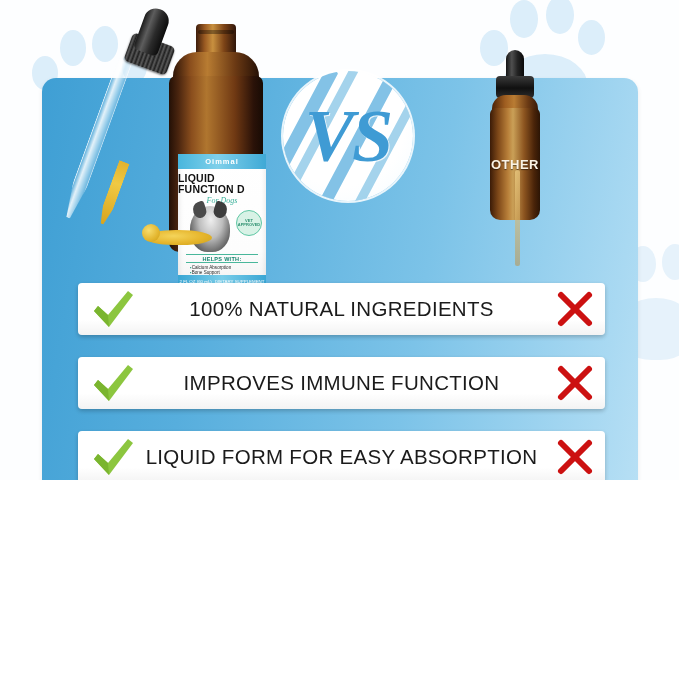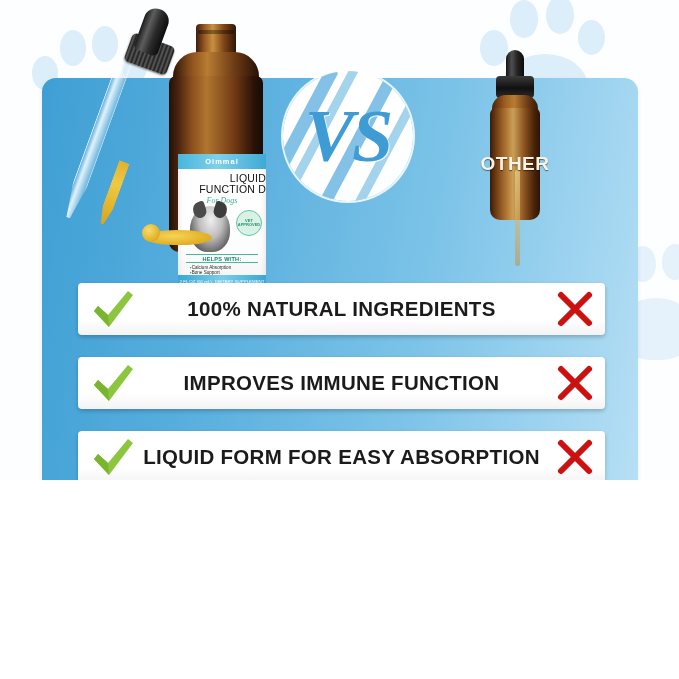--- a/index.html
+++ b/index.html
@@ -61,21 +61,21 @@
     border-radius: 4px;
     box-shadow: 0 2px 4px rgba(0,0,0,0.22);
     display: flex;
     align-items: center;
     justify-content: center;
   }
   .row:last-child { margin-bottom: 0; }
 
   .row-label {
     font-size: 20.5px;
-    font-weight: bold;
+    font-weight: normal;
     color: #1b1b1b;
     letter-spacing: 0.3px;
     text-align: center;
     padding: 0 60px;
     white-space: nowrap;
   }
 
   .check-icon {
     position: absolute;
     left: 12px;
@@ -188,23 +188,23 @@
     justify-content: center;
   }
   .brand {
     font-size: 7.5px;
     font-weight: bold;
     color: #ffffff;
     letter-spacing: 1px;
   }
   .prod-title {
     margin-top: 4px;
-    text-align: right;
+    text-align: left;
     font-size: 10.5px;
-    font-weight: normal;
+    font-weight: bold;
     color: #111;
     line-height: 11px;
     letter-spacing: 0.2px;
   }
   .prod-sub {
     text-align: center;
     font-family: "Liberation Serif", serif;
     font-style: italic;
     font-size: 8px;
     color: #3ab19a;
@@ -420,21 +420,21 @@
   #other-pipette {
     position: absolute;
     left: 25px; top: 62px;
     width: 5px; height: 96px;
     background: linear-gradient(180deg, rgba(245,215,140,0.65), rgba(190,140,60,0.5));
     border-radius: 2px;
   }
   #other-label {
     position: relative;
     z-index: 2;
-    font-size: 19px;
+    font-size: 13px;
     font-weight: bold;
     color: #fbf3e4;
     letter-spacing: 0.5px;
     text-shadow: 0 1px 1px rgba(0,0,0,0.5);
   }
 </style>
 </head>
 <body>
 
 <div id="canvas">

